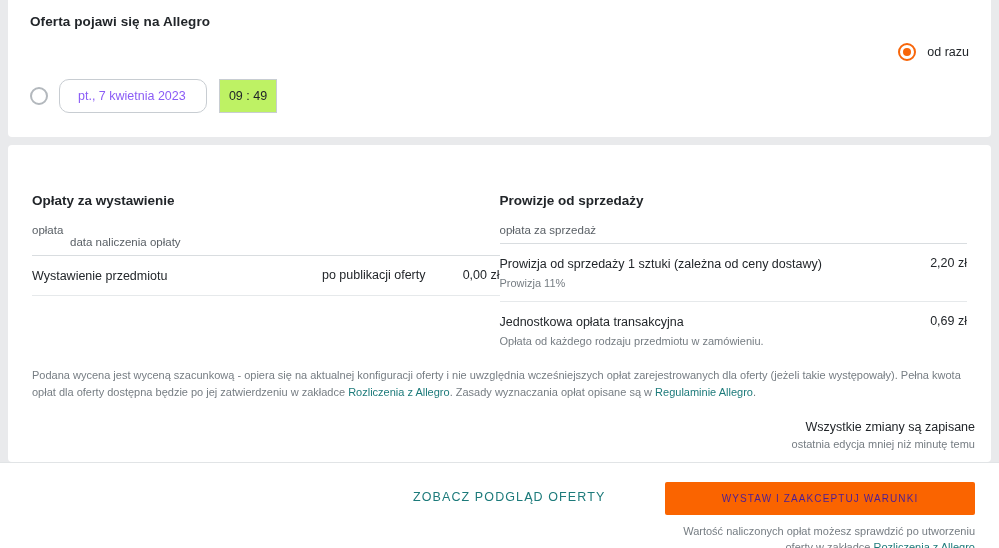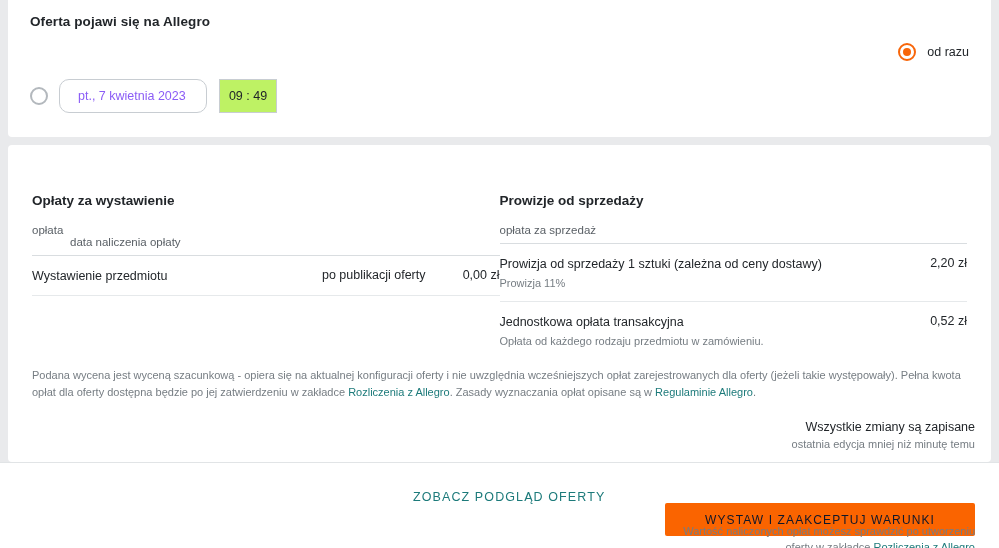--- a/index.html
+++ b/index.html
@@ -184,27 +184,27 @@
     color: #1c7a7a;
     font-weight: normal;
     cursor: pointer;
     background: none;
     border: none;
     padding: 0;
     font-family: "Liberation Sans", sans-serif;
   }
   .submit-btn {
     position: absolute;
-    left: 665px; top: 40px;
+    left: 665px; top: 19px;
     width: 310px; height: 33px;
     background: #fa6400;
     border: none;
     border-radius: 2px;
-    color: #0f172a;
-    font-size: 12px;
+    color: #4c1d95;
+    font-size: 10px;
     letter-spacing: 1.1px;
     cursor: pointer;
     font-family: "Liberation Sans", sans-serif;
   }
   .footer-note {
     position: absolute;
     right: 24px; top: 61px;
     width: 300px;
     text-align: right;
     font-size: 11px;
@@ -262,21 +262,21 @@
             <span class="sub">Prowizja 11%</span>
           </span>
           <span class="amt">2,20 zł</span>
         </div>
 
         <div class="row nb">
           <span class="name">
             <span>Jednostkowa opłata transakcyjna</span>
             <span class="sub">Opłata od każdego rodzaju przedmiotu w zamówieniu.</span>
           </span>
-          <span class="amt">0,52 zł</span>
+          <span class="amt">0,69 zł</span>
         </div>
 
       </div>
     </div>
 
     <div class="disclaimer">
       <span>Podana wycena jest wyceną szacunkową - opiera się na aktualnej konfiguracji oferty i nie uwzględnia wcześniejszych opłat zarejestrowanych dla oferty (jeżeli takie występowały). Pełna kwota opłat dla oferty dostępna będzie po jej zatwierdzeniu w zakładce </span><a href="#">Rozliczenia z Allegro</a><span>. Zasady wyznaczania opłat opisane są w </span><a href="#">Regulaminie Allegro</a><span>.</span>
     </div>
   </div>
 

